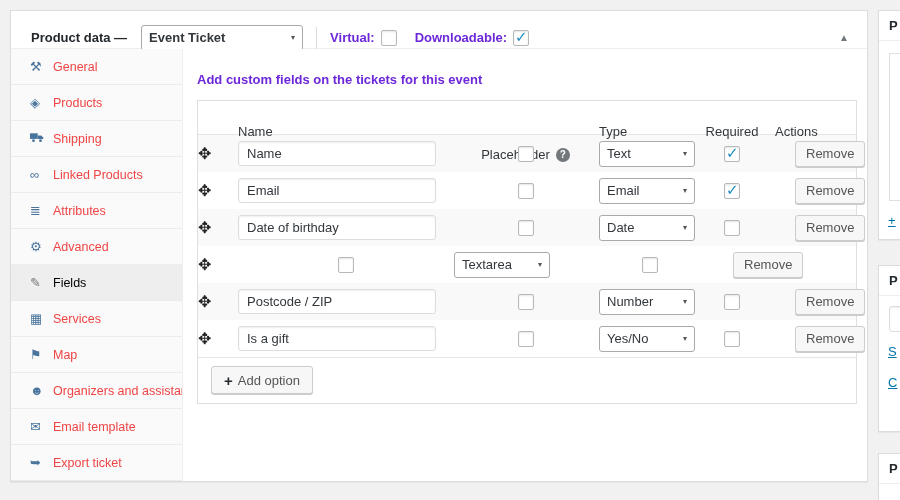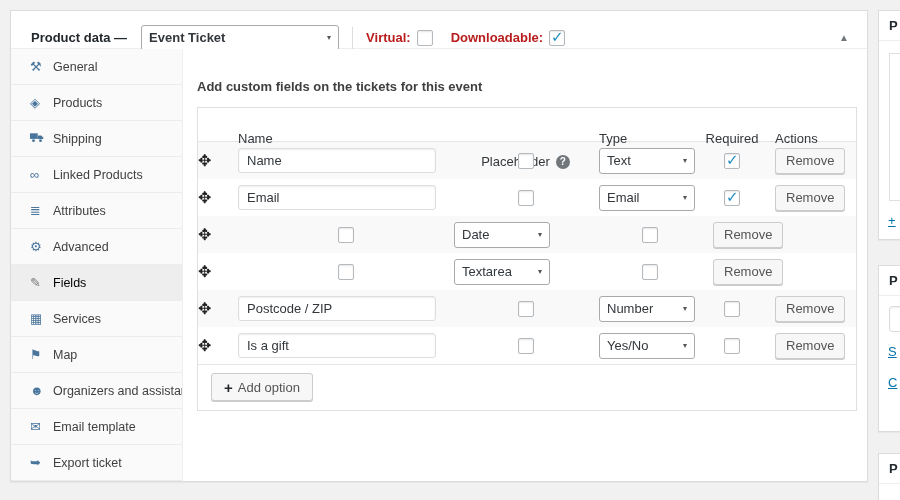--- a/index.html
+++ b/index.html
@@ -20,24 +20,24 @@
   .panel-topbar {
     height:38px; display:flex; align-items:center;
     border-bottom:1px solid #eee; padding:16px 14px 0 20px;
   }
   .panel-title { font-weight:bold; color:#23282d; white-space:nowrap; }
   .fake-select {
     display:inline-flex; align-items:center; justify-content:space-between;
     background:#fff; border:1px solid #aaa; border-radius:3px; cursor:pointer;
     height:26px; padding:0 7px; color:#32373c;
   }
-  .type-select { width:198px; margin-left:14px; font-weight:bold; }
+  .type-select { width:162px; margin-left:14px; font-weight:bold; }
   .select-arrow { font-size:8px; color:#555; margin-left:6px; }
   .topbar-divider { width:1px; height:22px; background:#ddd; margin:0 13px; }
-  .topbar-label { font-weight:bold; color:#b91c1c; }
+  .topbar-label { font-weight:bold; color:#6d28d9; }
   .checkbox {
     display:inline-block; width:16px; height:16px; background:#fff;
     border:1px solid #b4b9be; border-radius:2px; cursor:pointer;
     box-shadow:inset 0 1px 2px rgba(0,0,0,.1); position:relative; vertical-align:middle;
   }
   .checkbox.checked::after {
     content:"\2713"; position:absolute; left:1px; top:-3px;
     color:#1e8cbe; font-size:15px; font-weight:bold;
   }
   .cb-gap { margin-left:6px; }
@@ -48,28 +48,28 @@
   .panel-body { display:flex; height:432px; }
 
   
   .sidebar { width:172px; min-width:172px; background:#fafafa; border-right:1px solid #eee; }
   .side-item {
     height:36px; display:flex; align-items:center; padding-left:19px;
     border-bottom:1px solid #ececec; cursor:pointer; white-space:nowrap; overflow:hidden;
   }
   .side-item .icon { width:23px; color:#49749c; font-size:13px; flex:none; }
   .side-item .icon svg { width:14px; height:11px; fill:#49749c; }
-  .side-item .lbl { color:#404040; font-size:12.5px; }
+  .side-item .lbl { color:#ef4444; font-size:12.5px; }
   .side-item.active { background:#eee; }
   .side-item.active .icon { color:#777; }
   .side-item.active .lbl { color:#000000; }
 
   
   .content { flex:1; padding:12px 0 0 14px; background:#fff; }
-  .content-heading { font-weight:bold; color:#404040; margin:18px 0 13px; }
+  .content-heading { font-weight:bold; color:#6d28d9; margin:11px 0 13px; }
 
   .fields-table { width:660px; border:1px solid #dfdfdf; background:#fff; }
   .t-row { display:grid; grid-template-columns:40px 215px 145px 103px 62px auto; align-items:center; }
   .t-head { height:34px; border-bottom:1px solid #e5e5e5; color:#32373c; }
   .t-row.body-row { height:37px; }
   .t-row.odd { background:#f9f9f9; }
   .cell-center { display:flex; justify-content:center; align-items:center; }
   .cell-type { padding-left:1px; }
   .cell-actions { padding-left:12px; }
   .head-placeholder { gap:6px;margin-top:46px; }
@@ -83,21 +83,21 @@
     width:198px; height:25px; border:1px solid #ddd; border-radius:3px;
     box-shadow:inset 0 1px 2px rgba(0,0,0,.07); padding:0 8px;
     font-family:inherit; font-size:13px; color:#32373c; background:#fff;
   }
   .row-select { width:96px; height:26px; }
   .btn {
     display:inline-flex; align-items:center; background:#f7f7f7;
     border:1px solid #ccc; border-radius:3px; box-shadow:0 1px 0 #ccc;
     color:#555; font-size:13px; cursor:pointer; font-family:inherit;
   }
-  .remove-btn { height:26px; padding:0 10px; }
+  .remove-btn { height:26px; padding:0 10px;margin-left:20px; }
   .table-footer { border-top:1px solid #e5e5e5; padding:8px 0 9px 13px; background:#fff; }
   .add-btn { height:28px; padding:0 12px; }
   .add-btn .plus { font-weight:bold; font-size:15px; margin-right:5px; color:#23282d; }
 
   
   .rc-panel {
     position:absolute; left:878px; width:60px; background:#fff;
     border:1px solid #dcdcde; box-shadow:0 1px 1px rgba(0,0,0,.04);
   }
   .rc-1 { top:10px; height:230px; }
@@ -230,20 +230,21 @@
                 <span class="select-arrow">▾</span>
               </span></div>
           <div class="cell-center">
               <span class="checkbox checked"></span>
             </div>
           <div class="cell-actions"><button class="btn remove-btn">Remove</button></div>
         </div>
 
         <div class="t-row body-row odd">
           <div><span class="drag-handle">✥</span></div>
+          <div><input class="name-input" type="text" value="Date of birthday" style=""></div>
           <div class="cell-center">
               <span class="checkbox"></span>
             </div>
           <div class="cell-type"><span class="fake-select row-select">
                 <span>Date</span>
                 <span class="select-arrow">▾</span>
               </span></div>
           <div class="cell-center">
               <span class="checkbox"></span>
             </div>

